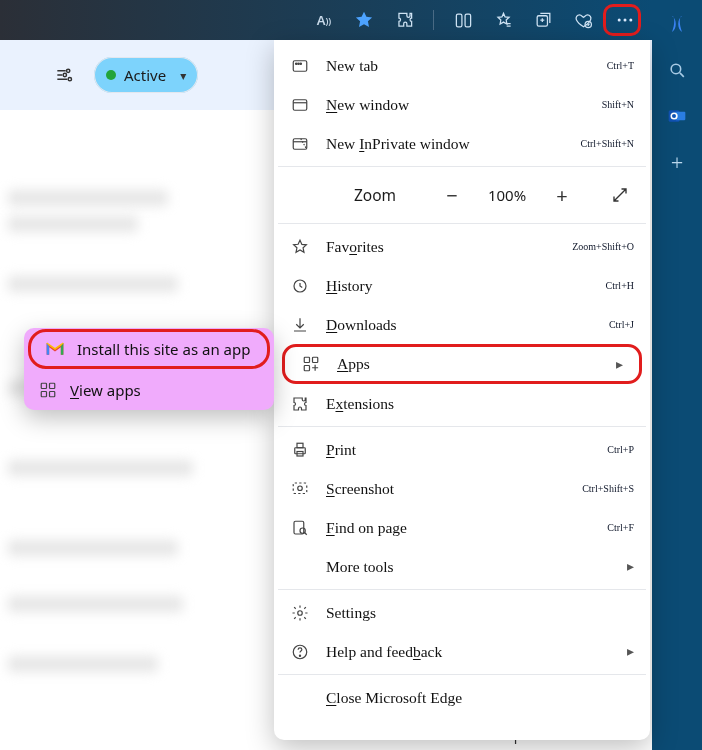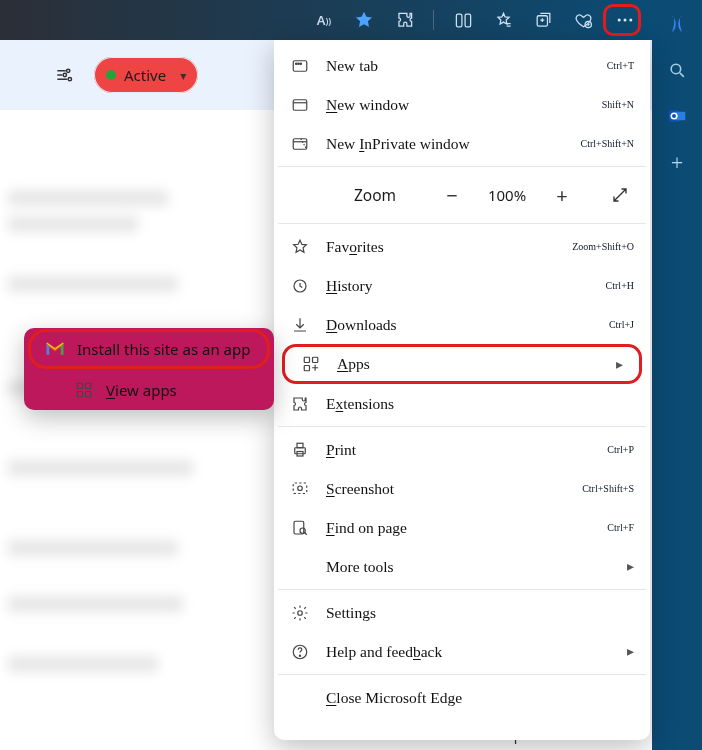--- a/index.html
+++ b/index.html
@@ -28,21 +28,21 @@
 
   
   .behind {
     position:absolute; left:0; top:40px; right:50px; bottom:0;
     background: #ffffff; overflow:hidden;
   }
   .behind .toolbar2 {
     height:70px; display:flex; align-items:center; gap:16px; padding-left:50px;
     background:#eaf2fe;
   }
-  .pill { background:#ef4444; border-radius:20px; padding:8px 12px; display:flex; align-items:center; gap:8px; box-shadow:0 0 0 1px #e3e7ee inset; }
+  .pill { background:#7dd3fc; border-radius:20px; padding:8px 12px; display:flex; align-items:center; gap:8px; box-shadow:0 0 0 1px #e3e7ee inset; }
   .pill .dot { width:10px; height:10px; border-radius:50%; background:#23a43a; }
   .pill .chev { font-size:12px; color:#333; margin-left:6px; }
   .sliders { width:28px; height:28px; display:flex; align-items:center; justify-content:center; }
   .behind .faded-blocks { position:absolute; left:0; right:0; top:120px; bottom:0; }
   .blur-line { background:#e6e6e6; border-radius:4px; filter: blur(6px); }
   .edge-letters { position:absolute; right:10px; font-weight:600; font-size:15px; color:#000; }
   .date-footer { position:absolute; bottom:6px; right:110px; font-size:14px; color:#333; }
 
   
   .menu {
@@ -60,24 +60,24 @@
   .menu .hr { height:1px; background:#e5e7eb; margin:3px 4px; }
   .zoom-row { display:flex; align-items:center; height:50px; padding:0 16px; gap:16px;margin-left:28px; }
   .zoom-label { font-size:15.5px; flex:1; padding-left:36px; }
   .zoom-btn { width:28px; height:28px; display:flex; align-items:center; justify-content:center; font-size:20px; color:#333; }
   .zoom-val { width:50px; text-align:center; font-size:15px; }
   .zoom-expand { margin-left:14px; }
 
   
   .apps-submenu {
     position:absolute; top:328px; left:24px; width:250px; height:82px;
-    background:#be185d; border-radius:10px; box-shadow:0 8px 24px rgba(0,0,0,.25);
+    background:#f0abfc; border-radius:10px; box-shadow:0 8px 24px rgba(0,0,0,.25);
     display:flex; flex-direction:column; justify-content:center;
   }
-  .sub-row { display:flex; align-items:center; height:40px; padding:0 14px; gap:12px;margin-left:36px; }
+  .sub-row { display:flex; align-items:center; height:40px; padding:0 14px; gap:12px; }
   .install-highlight { border:3px solid #e11d1d; border-radius:18px; margin:0 4px 1px 4px; }
 
   svg { display:block; }
 </style>
 </head>
 <body>
 
 <div class="behind">
   <div class="toolbar2">
     <div class="sliders">

